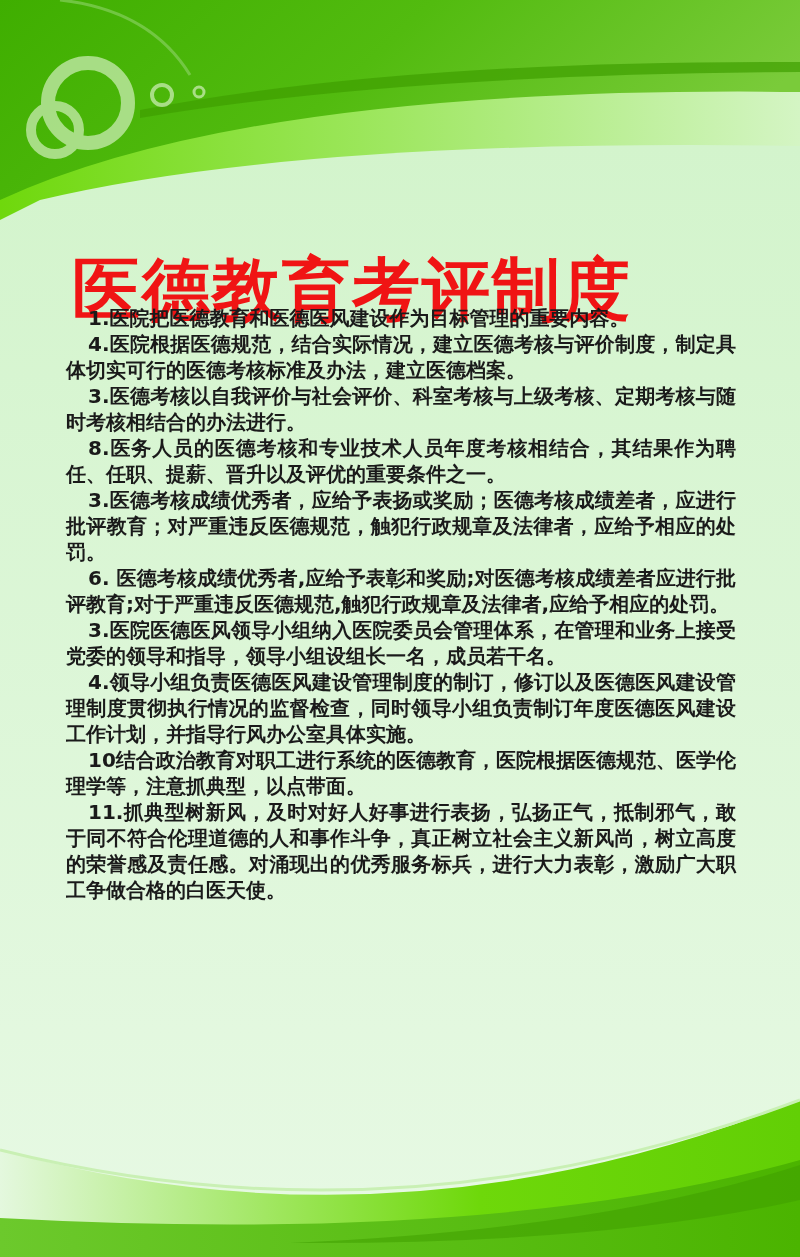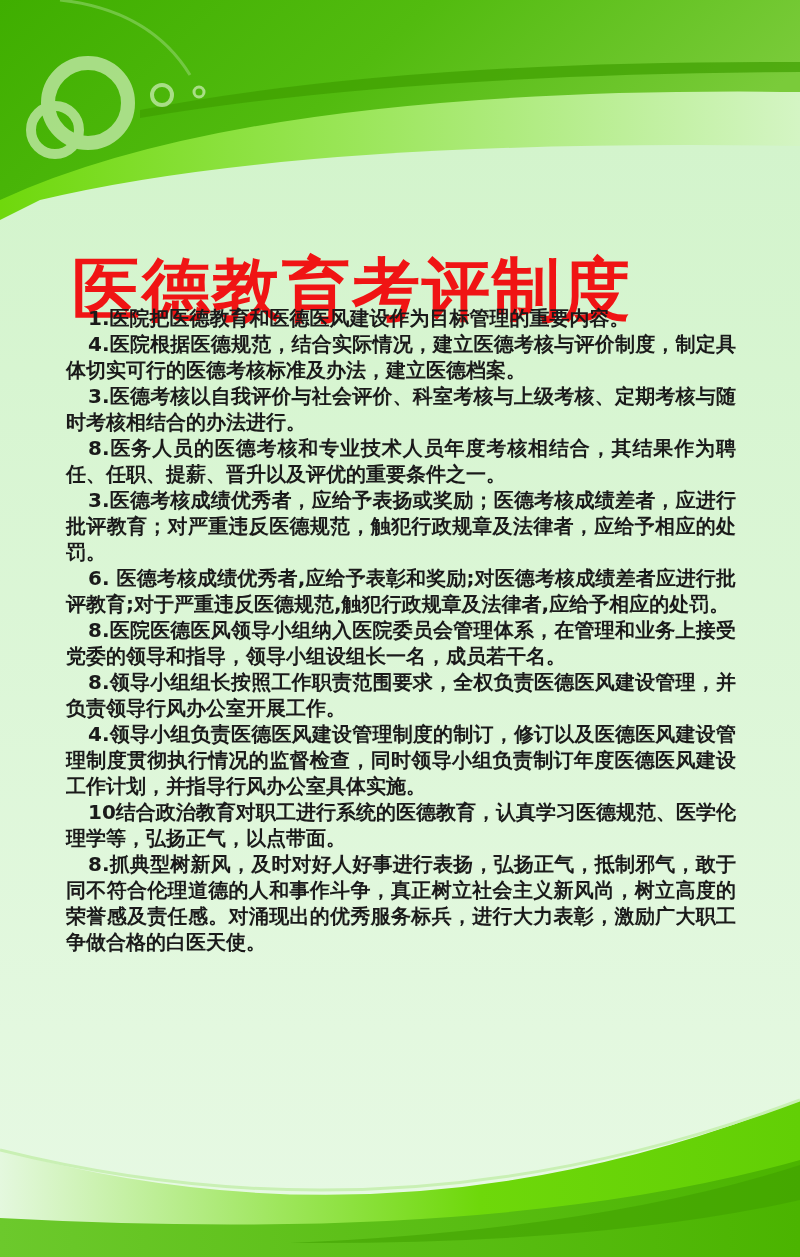--- a/index.html
+++ b/index.html
@@ -77,18 +77,17 @@
 
 <h1 class="title">医德教育考评制度</h1>
 
 <div class="content">
   <p class="para">1.医院把医德教育和医德医风建设作为目标管理的重要内容。</p>
   <p class="para">4.医院根据医德规范，结合实际情况，建立医德考核与评价制度，制定具体切实可行的医德考核标准及办法，建立医德档案。</p>
   <p class="para">3.医德考核以自我评价与社会评价、科室考核与上级考核、定期考核与随时考核相结合的办法进行。</p>
   <p class="para">8.医务人员的医德考核和专业技术人员年度考核相结合，其结果作为聘任、任职、提薪、晋升以及评优的重要条件之一。</p>
   <p class="para">3.医德考核成绩优秀者，应给予表扬或奖励；医德考核成绩差者，应进行批评教育；对严重违反医德规范，触犯行政规章及法律者，应给予相应的处罚。</p>
   <p class="para">6. 医德考核成绩优秀者,应给予表彰和奖励;对医德考核成绩差者应进行批评教育;对于严重违反医德规范,触犯行政规章及法律者,应给予相应的处罚。</p>
-  <p class="para">8.医院医德医风领导小组纳入医院委员会管理体系，在管理和业务上接受党委的领导和指导，领导小组设组长一名，成员若干名。</p>
-  <p class="para">8.领导小组组长按照工作职责范围要求，全权负责医德医风建设管理，并负责领导行风办公室开展工作。</p>
+  <p class="para">3.医院医德医风领导小组纳入医院委员会管理体系，在管理和业务上接受党委的领导和指导，领导小组设组长一名，成员若干名。</p>
   <p class="para">4.领导小组负责医德医风建设管理制度的制订，修订以及医德医风建设管理制度贯彻执行情况的监督检查，同时领导小组负责制订年度医德医风建设工作计划，并指导行风办公室具体实施。</p>
-  <p class="para">10结合政治教育对职工进行系统的医德教育，认真学习医德规范、医学伦理学等，弘扬正气，以点带面。</p>
-  <p class="para">8.抓典型树新风，及时对好人好事进行表扬，弘扬正气，抵制邪气，敢于同不符合伦理道德的人和事作斗争，真正树立社会主义新风尚，树立高度的荣誉感及责任感。对涌现出的优秀服务标兵，进行大力表彰，激励广大职工争做合格的白医天使。</p>
+  <p class="para">10结合政治教育对职工进行系统的医德教育，医院根据医德规范、医学伦理学等，注意抓典型，以点带面。</p>
+  <p class="para">11.抓典型树新风，及时对好人好事进行表扬，弘扬正气，抵制邪气，敢于同不符合伦理道德的人和事作斗争，真正树立社会主义新风尚，树立高度的荣誉感及责任感。对涌现出的优秀服务标兵，进行大力表彰，激励广大职工争做合格的白医天使。</p>
 </div>
 
 </body></html>

